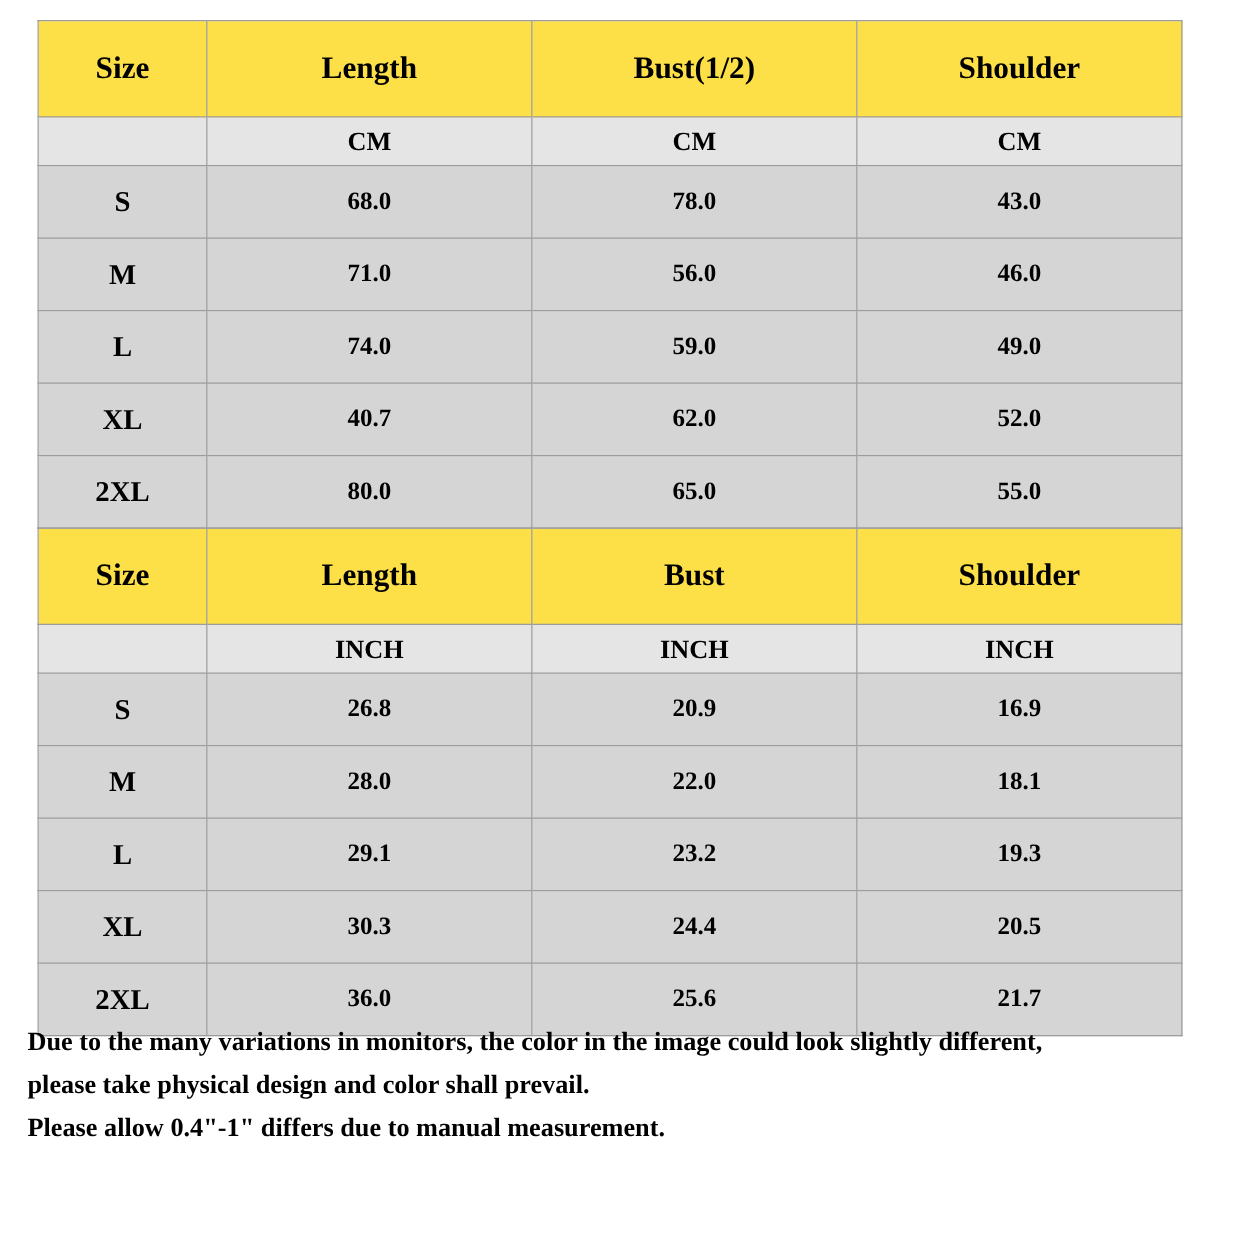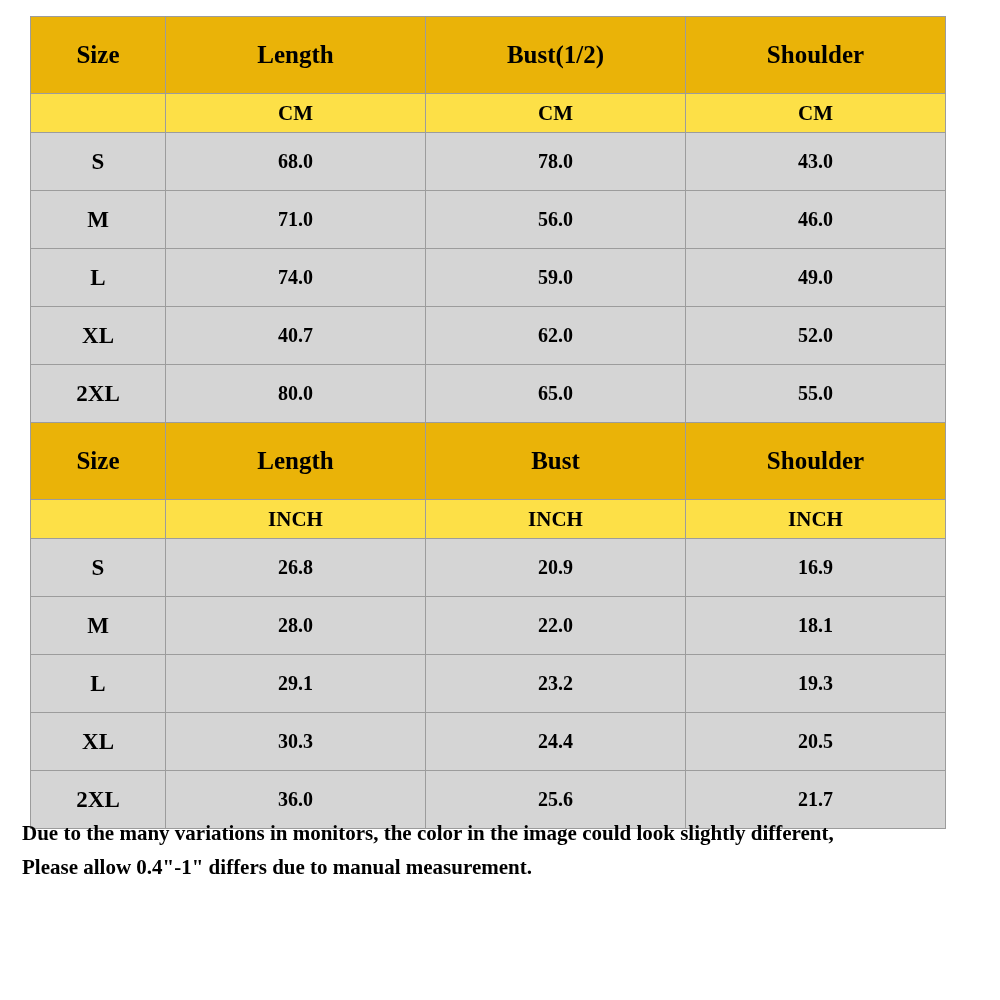--- a/index.html
+++ b/index.html
@@ -31,26 +31,26 @@
     vertical-align: middle;
     font-weight: bold;
   }
   
   .col-size   { width: 135px; }
   .col-length { width: 260px; }
   .col-bust   { width: 260px; }
   .col-shoulder { width: 260px; }
 
   .hdr-cell {
-    background: #eab308;
+    background: #fde047;
     font-size: 25px;
     height: 74px;
   }
   .unit-cell {
-    background: #fde047;
+    background: #e5e5e5;
     font-size: 21px;
     height: 36px;
     margin-top: 44px;
   }
   .unit-cell.left-align {
     text-align: center;
   }
   .body-cell {
     background: #d5d5d5;
     font-size: 20px;
@@ -183,16 +183,17 @@
         <td class="body-cell size-col">2XL</td>
         <td class="body-cell">36.0</td>
         <td class="body-cell">25.6</td>
         <td class="body-cell">21.7</td>
       </tr>
     </tbody>
   </table>
 
   <div class="notes">
     <p>Due to the many variations in monitors, the color in the image could look slightly different,</p>
+    <p>please take physical design and color shall prevail.</p>
     <p>Please allow 0.4"-1" differs due to manual measurement.</p>
   </div>
 
 </div>
 
 </body></html>

